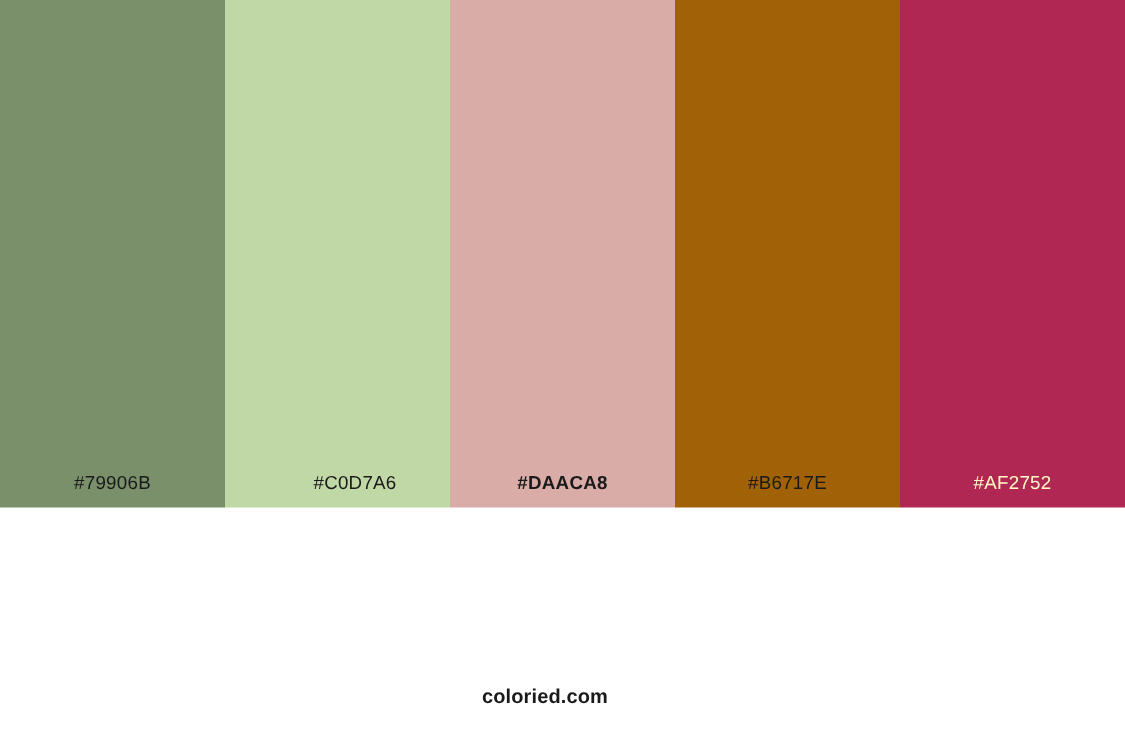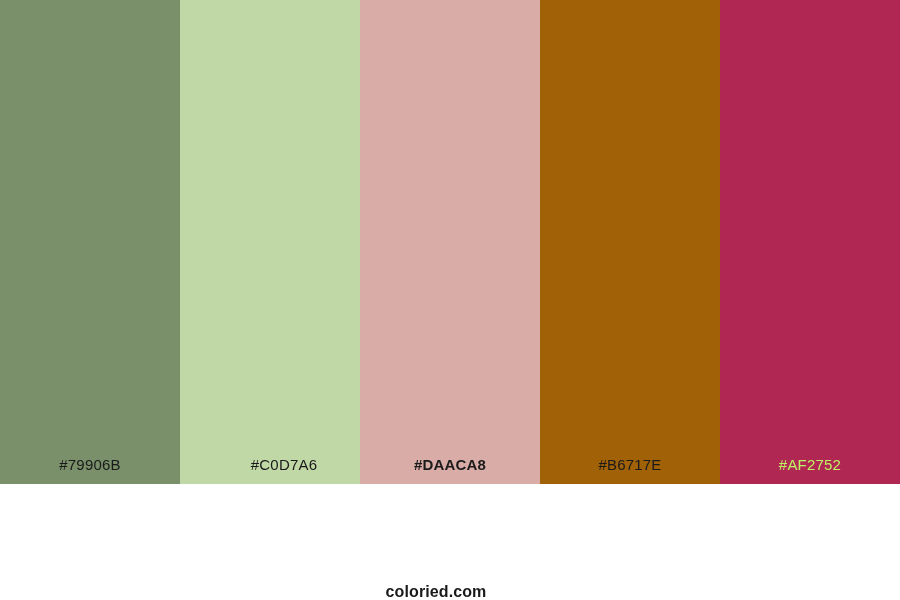--- a/index.html
+++ b/index.html
@@ -27,21 +27,21 @@
   .swatch-strip {
     display: flex;
     flex-direction: row;
     width: 900px;
     height: 550px;
     flex: 0 0 550px;
   }
 
   .swatch {
     flex: 1 1 20%;
-    height: 484px;
+    height: 406px;
     position: relative;
     display: flex;
     align-items: flex-end;
     justify-content: center;
     box-sizing: border-box;
   }
 
   .swatch-label {
     display: block;
     width: 100%;
@@ -61,21 +61,21 @@
 
   .label-light {
     color: #ffffff;
   }
 
   .footer {
     flex: 1 1 auto;
     width: 872px;
     background: #ffffff;
     display: flex;
-    align-items: flex-end;
+    align-items: flex-start;
     justify-content: center;
   }
 
   .footer-text {
     font-size: 16px;
     line-height: 16px;
     font-weight: 700;
     color: #1a1a1a;
     letter-spacing: 0.1px;
     font-family: "Liberation Sans", "DejaVu Sans", sans-serif;
@@ -99,21 +99,21 @@
 
     <div class="swatch" style="background-color: rgb(218, 172, 168);">
       <span class="swatch-label label-dark" style="color: rgb(26, 26, 26); font-weight: bold;">#DAACA8</span>
     </div>
 
     <div class="swatch" style="background-color: #a16207;">
       <span class="swatch-label label-dark" style="color: rgb(26, 26, 26);">#B6717E</span>
     </div>
 
     <div class="swatch" style="background-color: rgb(175, 39, 82);">
-      <span class="swatch-label label-light" style="color: #bef264;">#AF2752</span>
+      <span class="swatch-label label-light" style="color: #fef9c3;">#AF2752</span>
     </div>
 
   </div>
 
   <div class="footer" style="background-color: rgb(255, 255, 255);">
     <span class="footer-text">coloried.com</span>
   </div>
 
 </div>
 

